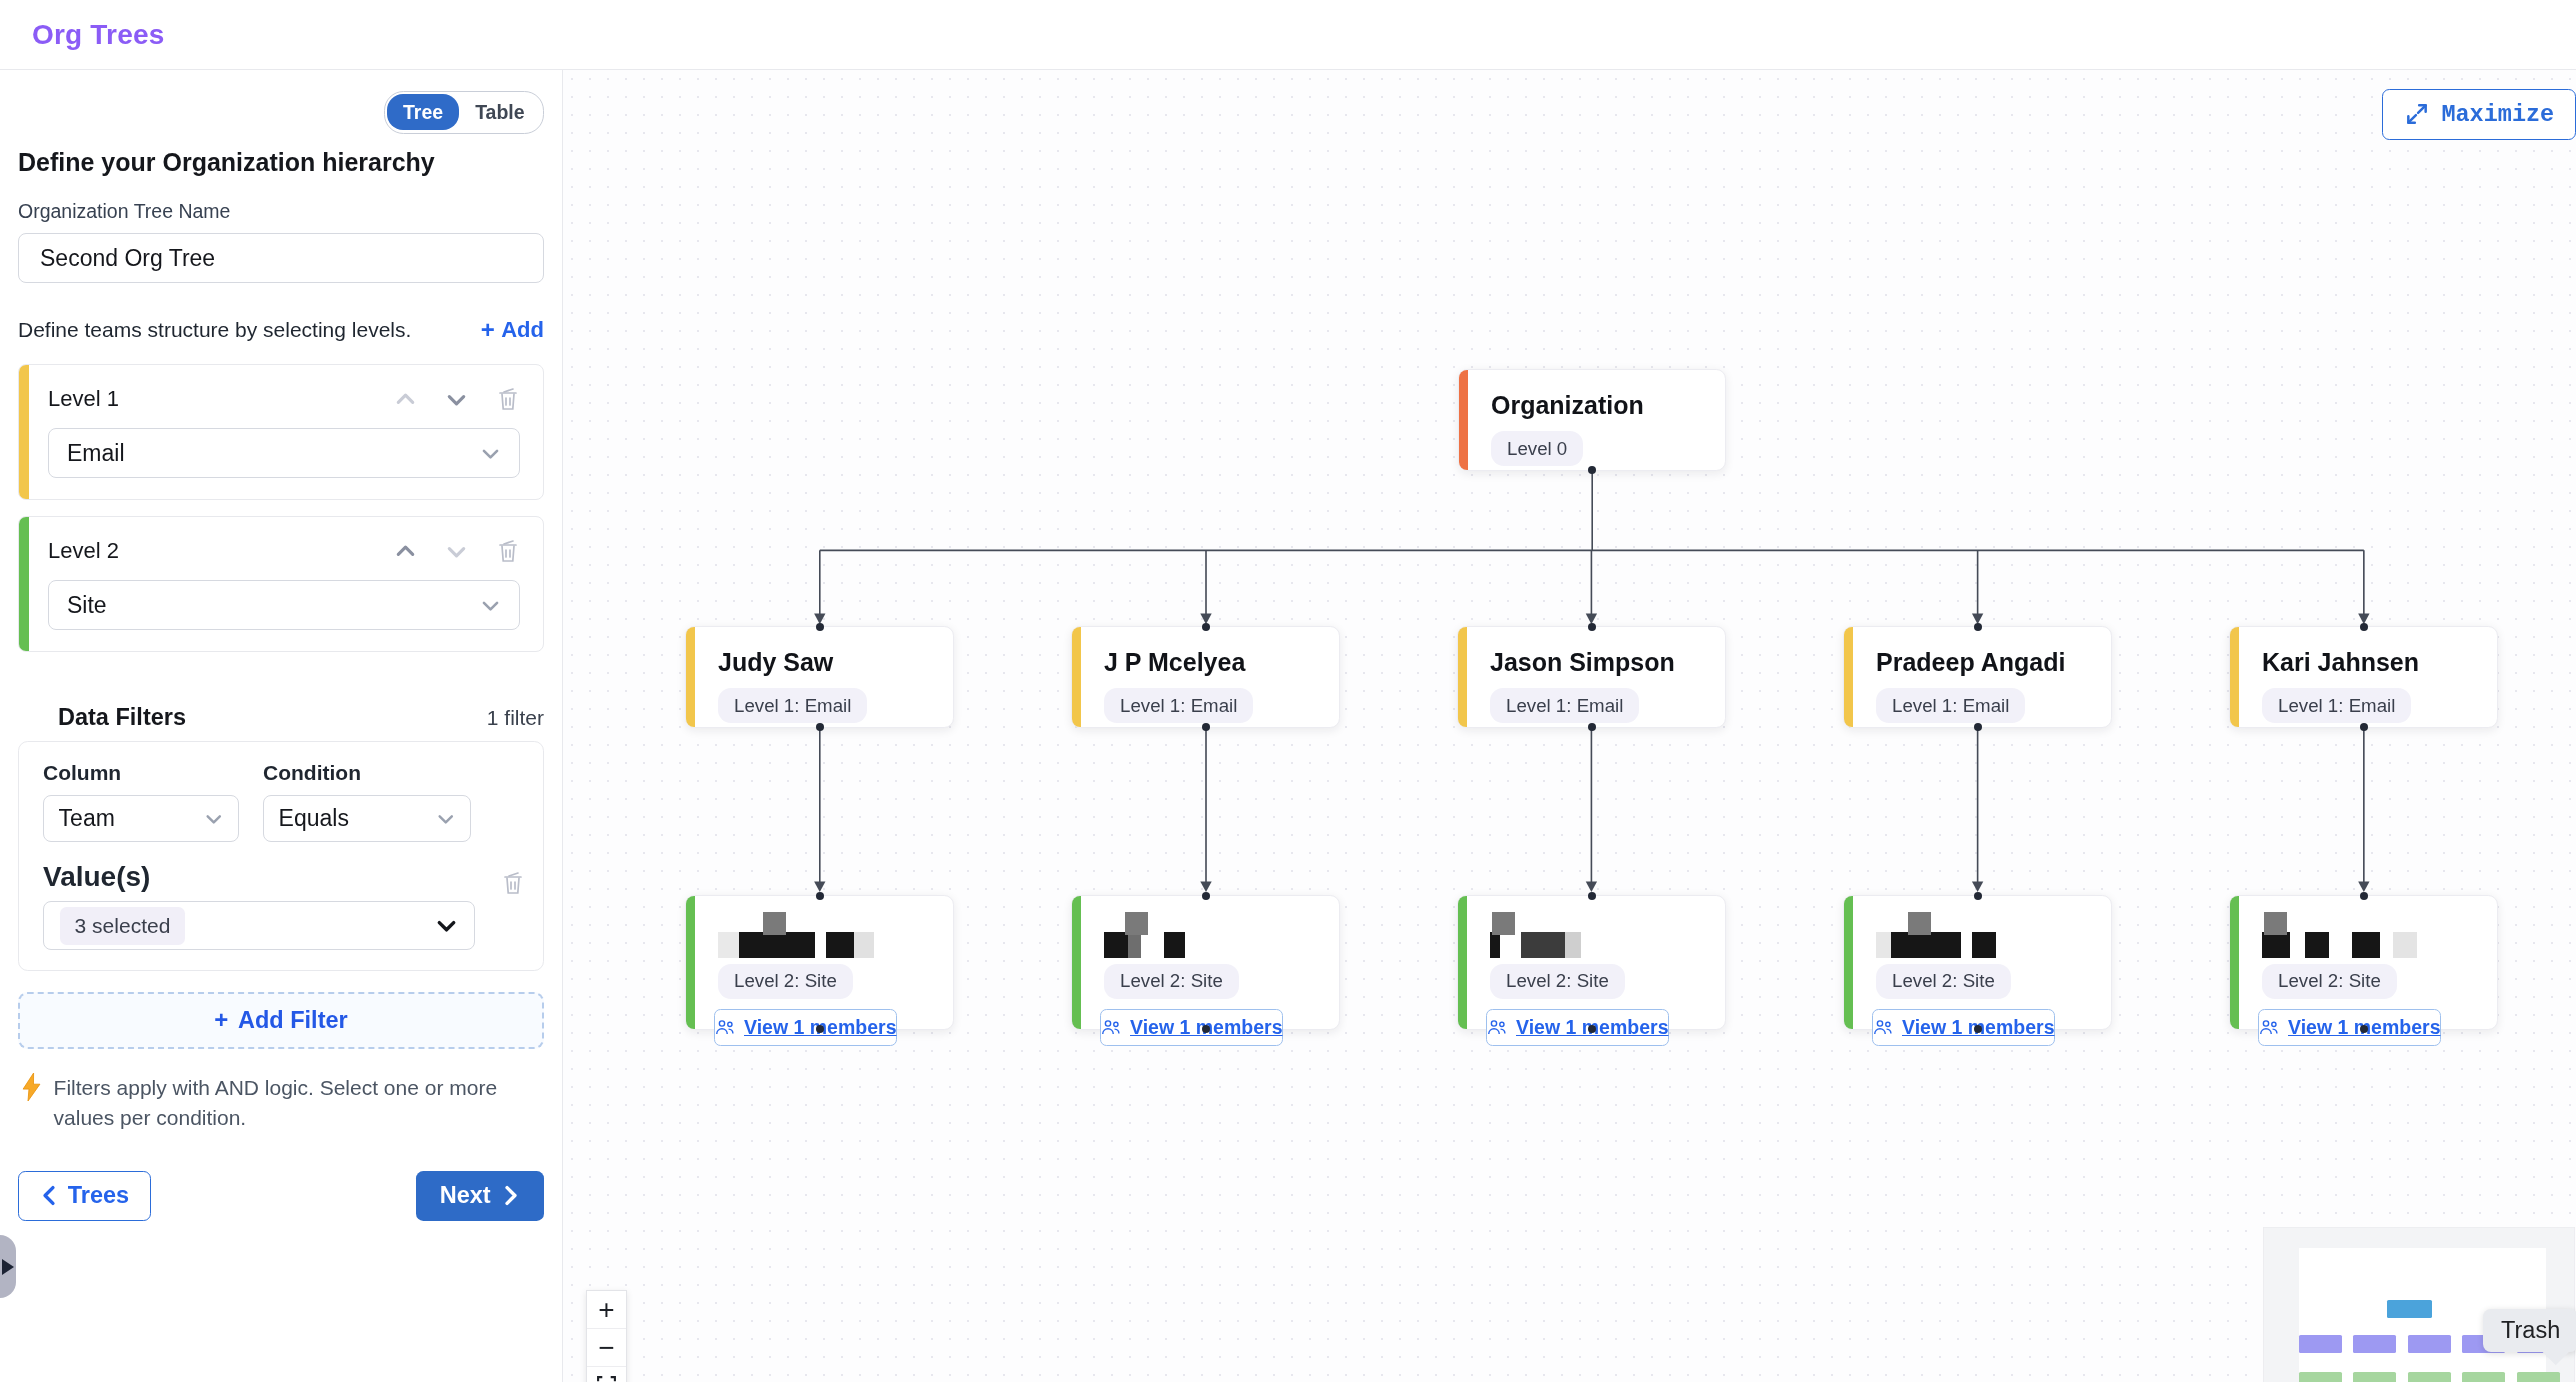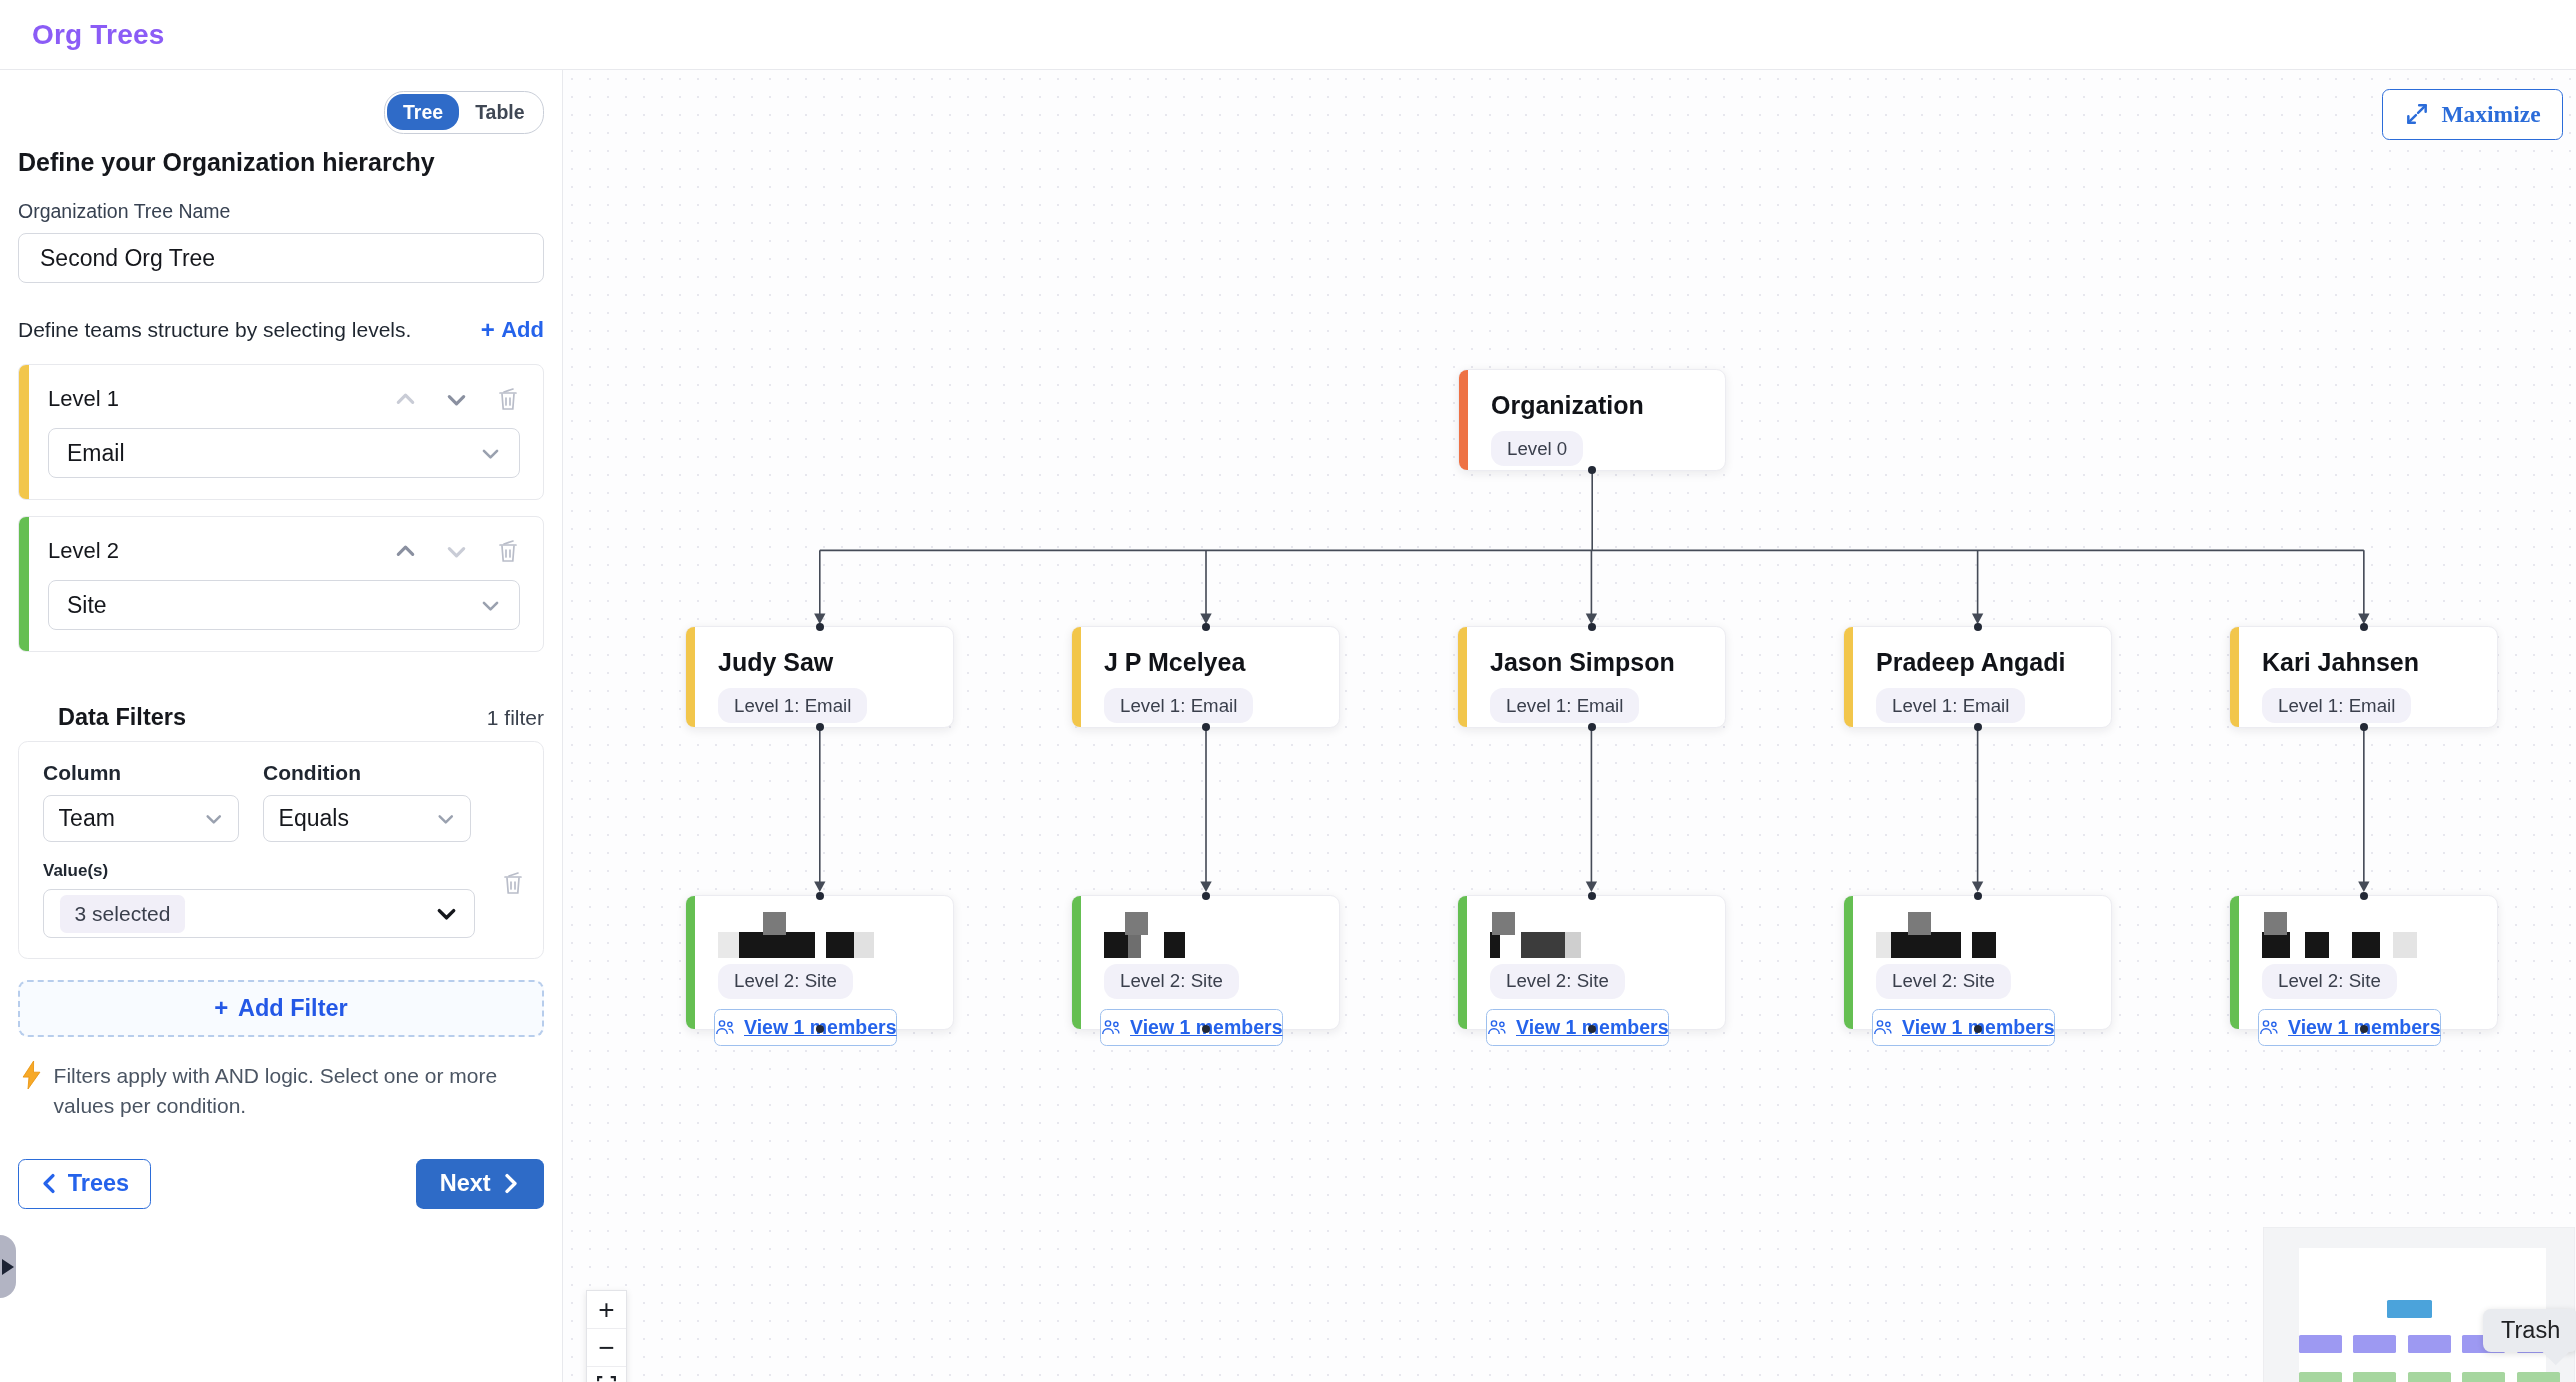--- a/index.html
+++ b/index.html
@@ -47,21 +47,21 @@
   .filters-hdr { display:flex; justify-content:space-between; align-items:baseline; margin-top:52px; }
   .filters-hdr .f-title { font-size:23.5px; font-weight:bold; color:#15171c;margin-left:40px; }
   .filters-hdr .f-count { font-size:21px; color:#3a414d; }
   .filter-card { position:relative; margin-top:9.7px; border:1.6px solid #e8e9ed; border-radius:9.7px; background:#fff;
                  padding:19.5px 24px 19.5px 24px; }
   .fc-grid { display:flex; gap:24px; }
   .fc-col1 { width:196px; } .fc-col2 { width:208px; }
   .fc-label { font-size:21px; font-weight:bold; color:#1f2630; }
   .fc-grid .select { margin-top:9.7px; height:47px; padding:0 14.6px; }
   .filter-trash { position:absolute; right:18px; top:128px; }
-  .values-label { font-size:17px; font-weight:bold; color:#1f2630; margin-top:19.5px; }
+  .values-label { font-size:28px; font-weight:bold; color:#1f2630; margin-top:19.5px; }
   .multiselect { margin-top:8px; width:432px; height:49px; border:1.6px solid #d6d9e0; border-radius:8px;
                  display:flex; align-items:center; justify-content:space-between; padding:0 16px; cursor:pointer; background:#fff;text-align:center; }
   .chip { background:#f1eff8; border-radius:6.5px; padding:7.3px 14.6px; font-size:21px; color:#3a3f4c; }
 
   .add-filter { margin-top:21px; width:100%; height:57px; border:2.4px dashed #b7cdec; border-radius:9.7px;
                 background:#f8fbff; color:#2458e6; font-size:23.5px; font-weight:bold; cursor:pointer;
                 display:flex; align-items:center; justify-content:center; gap:9.7px; font-family:inherit; }
   .note-row { display:flex; gap:11.4px; margin-top:24px; padding:0 3.2px; }
   .note-text { font-size:21px; color:#4b5563; line-height:1.45; max-width:454px; }
   .sb-footer { display:flex; justify-content:space-between; align-items:center; margin-top:37px; }
@@ -71,21 +71,21 @@
   .next-btn { display:flex; align-items:center; gap:11.4px; height:50px; padding:0 24px; background:#2e6bc7;
               border:none; border-radius:7.3px; color:#fff; font-size:23.5px; font-weight:bold; cursor:pointer; font-family:inherit; }
 
   
   .canvas { position:absolute; left:563px; top:70px; width:2013px; height:1312px; overflow:hidden;
             background-color:#fdfdfe;
             background-image:radial-gradient(circle, #e7e7ee 1.3px, transparent 1.5px);
             background-size:18px 18px; z-index:10; }
   .maximize-btn { position:absolute; left:1819px; top:18.7px; height:51px; padding:0 21px; background:#fff;
                   border:1.6px solid #2b6cd9; border-radius:7.3px; color:#2b6cd9; font-size:23.5px; font-weight:bold;
-                  display:flex; align-items:center; gap:11.4px; cursor:pointer; font-family:Liberation Serif, serif; z-index:5; }
+                  display:flex; align-items:center; gap:11.4px; cursor:pointer; font-family:Liberation Mono, monospace; z-index:5; }
   .edges { position:absolute; left:0; top:0; z-index:1; }
 
   .node { position:absolute; background:#fff; border:0.8px solid #ececf1; border-radius:9.7px;
           box-shadow:0 2.4px 9.7px rgba(20,24,40,.08); z-index:2; }
   .node .accent { border-radius:8px 0 0 8px; width:9px; }
   .node-title { font-size:25px; font-weight:bold; color:#111318; padding:21px 0 0 32px; }
   .badge { display:inline-block; margin:11.4px 0 0 32px; background:#f2f1f9; color:#3a3f4c;
            border-radius:13px; padding:6.5px 16px; font-size:18.7px; }
   .dot { position:absolute; width:8px; height:8px; border-radius:50%; background:#232936; left:50%; transform:translateX(-50%); z-index:3; }
   .dot.top { top:-4px; } .dot.bottom { bottom:-4px; }

